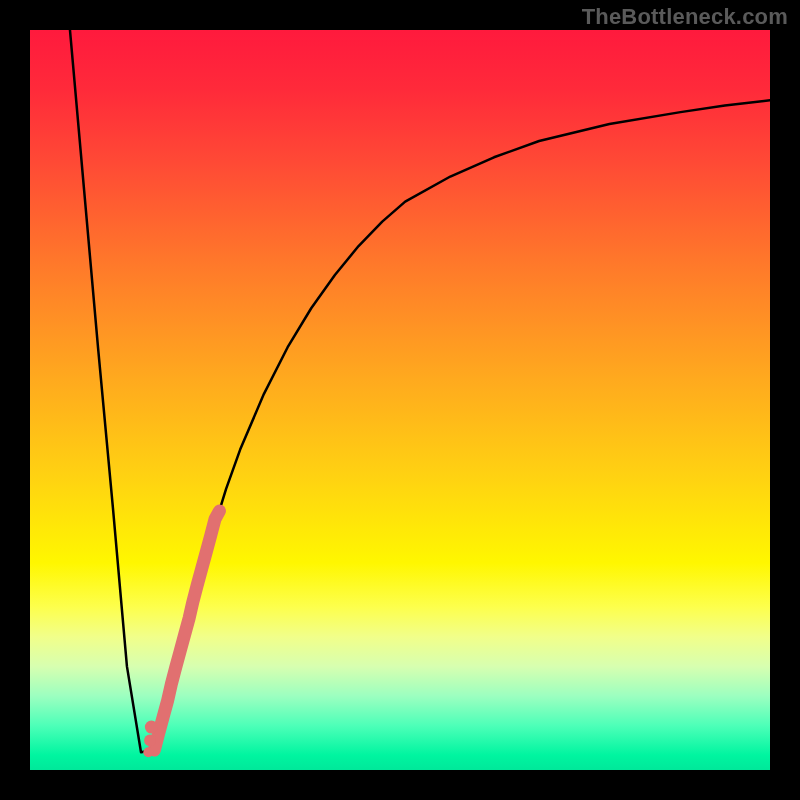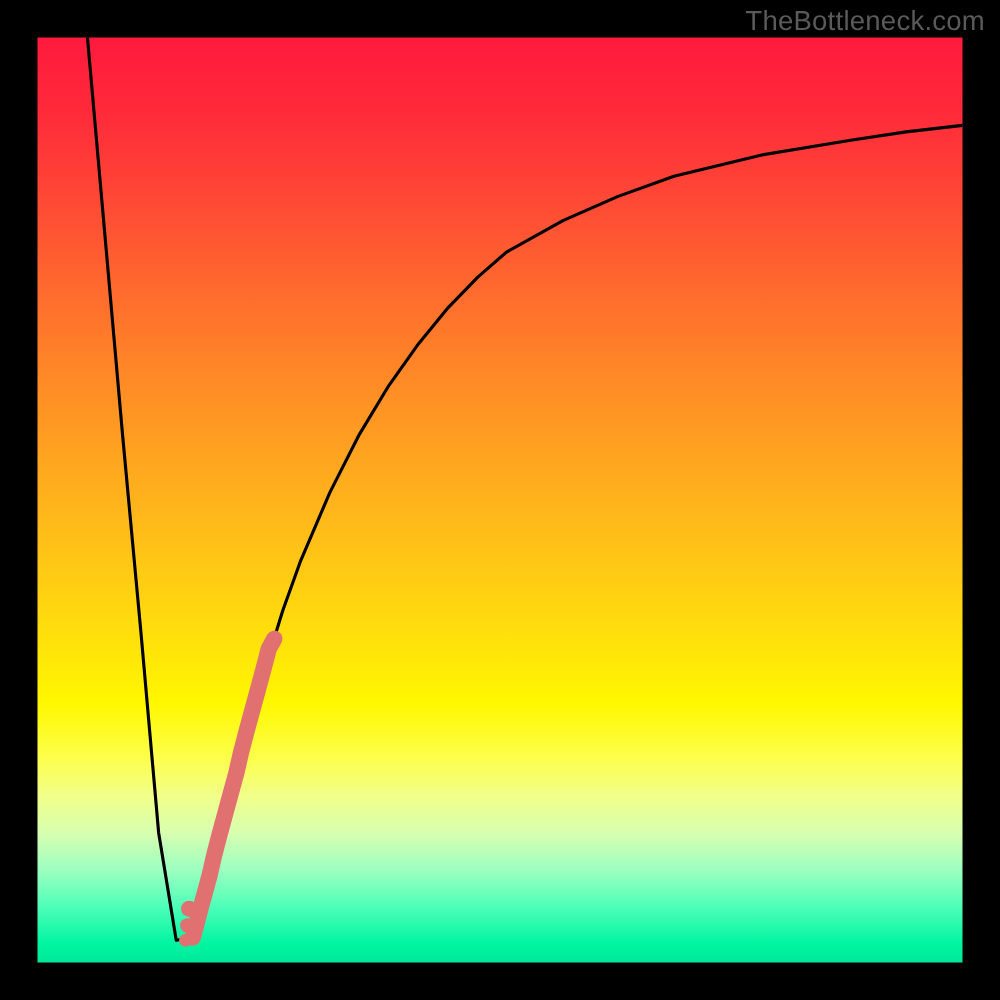--- a/index.html
+++ b/index.html
@@ -33,21 +33,21 @@
       #00f5a0 98%,
       #00e89a 100%
     );
   }
   .watermark {
     position: absolute;
     top: 4px;
     right: 12px;
     color: #5a5a5a;
     font-size: 22px;
-    font-weight: 400;
+    font-weight: 700;
     letter-spacing: 0.2px;
     text-align: right;
   }
   svg.curve {
     position: absolute;
     left: 0;
     top: 0;
     width: 740px;
     height: 740px;
   }

